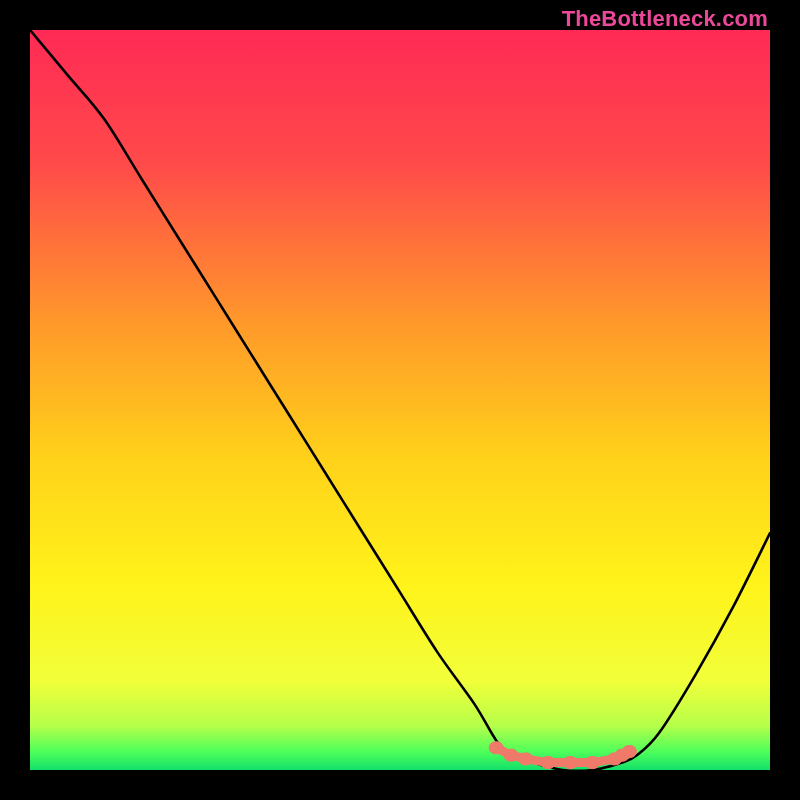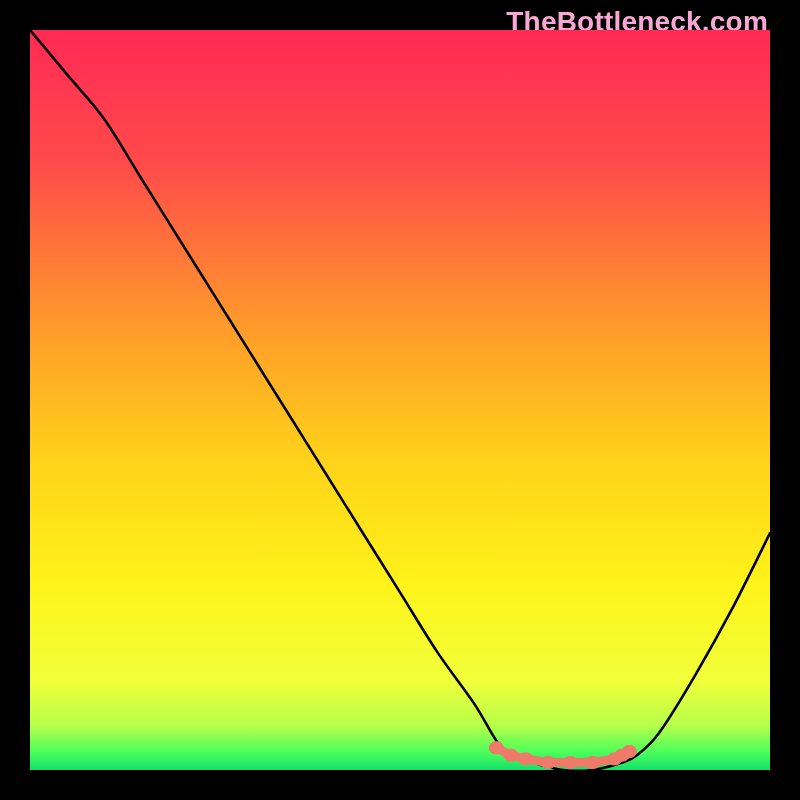--- a/index.html
+++ b/index.html
@@ -22,23 +22,23 @@
     left: 0;
     top: 0;
     width: 740px;
     height: 740px;
   }
   .watermark {
     position: absolute;
     top: 6px;
     right: 32px;
     font-family: Arial, Helvetica, sans-serif;
-    font-size: 28px;
+    font-size: 22px;
     font-weight: 600;
-    color: #f9a8d4;
+    color: #ec4899;
     letter-spacing: 0.2px;
   }
   svg.curve {
     position: absolute;
     left: 0;
     top: 0;
     width: 740px;
     height: 740px;
   }
 </style>

